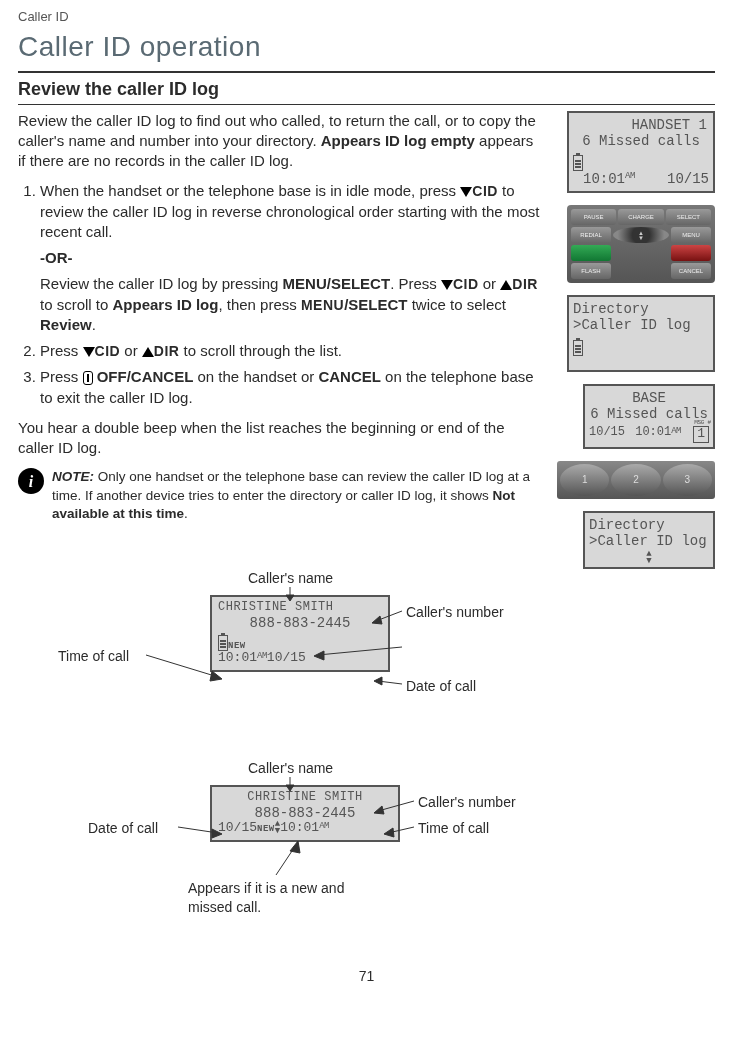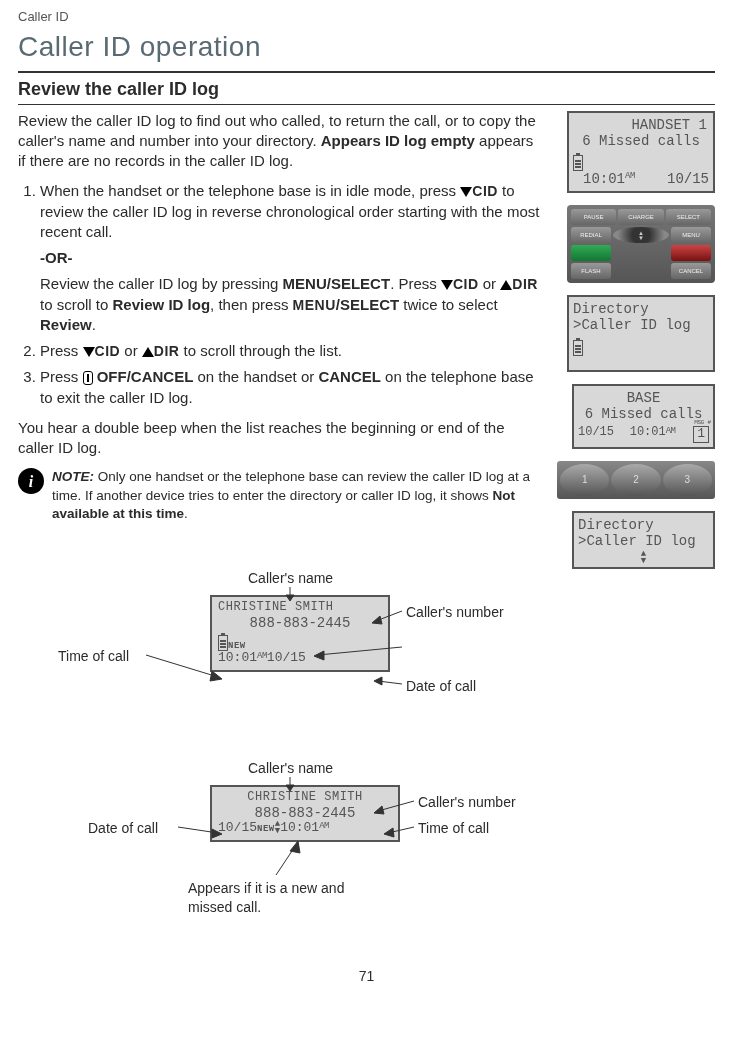--- a/index.html
+++ b/index.html
@@ -36,21 +36,21 @@
     width: 148px;
     border: 2px solid #555;
     background: #d8d8d8;
     font-family: "Courier New", monospace;
     font-size: 14px;
     color: #555;
     padding: 4px 4px 4px 4px;
     position: relative;
     line-height: 1.15;
   }
-  .lcd-wide { width: 143px; }
+  .lcd-wide { width: 132px; }
   .lcd .row { display:flex; justify-content:space-between; white-space:pre; }
   .lcd .center { text-align:center; display:block; }
   .batt { display:inline-block; width:10px; height:16px; border:1.5px solid #555; position:relative; vertical-align:middle; }
   .batt::before { content:""; position:absolute; top:-3px; left:2px; width:4px; height:2px; background:#555; }
   .batt::after { content:""; position:absolute; left:1px; right:1px; bottom:1px; top:4px; background: repeating-linear-gradient(#555 0 2px, transparent 2px 3px);}
   .smallam { font-size:9px; vertical-align: top; letter-spacing:-0.5px; }
   .msgbox { display:inline-block; border:1px solid #555; padding:0 3px; font-size:13px; margin-left:2px; position:relative;}
   .msgbox::before { content:"MSG #"; font-size:6px; position:absolute; top:-7px; left:0; letter-spacing:-0.3px; color:#555;}
   .keypad {
     width:148px; height:78px; background:linear-gradient(#777,#555); border-radius:4px;
@@ -98,21 +98,21 @@
 <div class="cols">
   <div class="left">
     <p>
       <span>Review the caller ID log to find out who called, to return the call, or to copy the caller's name and number into your directory. </span><b>Appears ID log empty</b><span> appears if there are no records in the caller ID log.</span>
     </p>
 
     <ol>
       <li>
         <span>When the handset or the telephone base is in idle mode, press </span><span class="arrow down"></span><b class="smcap">CID</b><span> to review the caller ID log in reverse chronological order starting with the most recent call.</span>
         <p style="margin:6px 0 6px 0;"><b>-OR-</b></p>
-        <span>Review the caller ID log by pressing </span><b>MENU/SELECT</b><span>. Press </span><span class="arrow down"></span><b class="smcap">CID</b><span> or </span><span class="arrow up"></span><b class="smcap">DIR</b><span> to scroll to </span><b>Review ID log</b><span>, then press </span><span class="smcap">MENU</span><b>/SELECT</b><span> twice to select </span><b>Review</b>.
+        <span>Review the caller ID log by pressing </span><b>MENU/SELECT</b><span>. Press </span><span class="arrow down"></span><b class="smcap">CID</b><span> or </span><span class="arrow up"></span><b class="smcap">DIR</b><span> to scroll to </span><b>Appears ID log</b><span>, then press </span><span class="smcap">MENU</span><b>/SELECT</b><span> twice to select </span><b>Review</b>.
       </li>
       <li>
         <span>Press </span><span class="arrow down"></span><b class="smcap">CID</b><span> or </span><span class="arrow up"></span><b class="smcap">DIR</b><span> to scroll through the list.</span>
       </li>
       <li>
         <span>Press </span><span class="phone-off"></span><b> OFF/CANCEL</b><span> on the handset or </span><b>CANCEL</b><span> on the telephone base to exit the caller ID log.</span>
       </li>
     </ol>
 
     <p>You hear a double beep when the list reaches the beginning or end of the caller ID log.</p>

